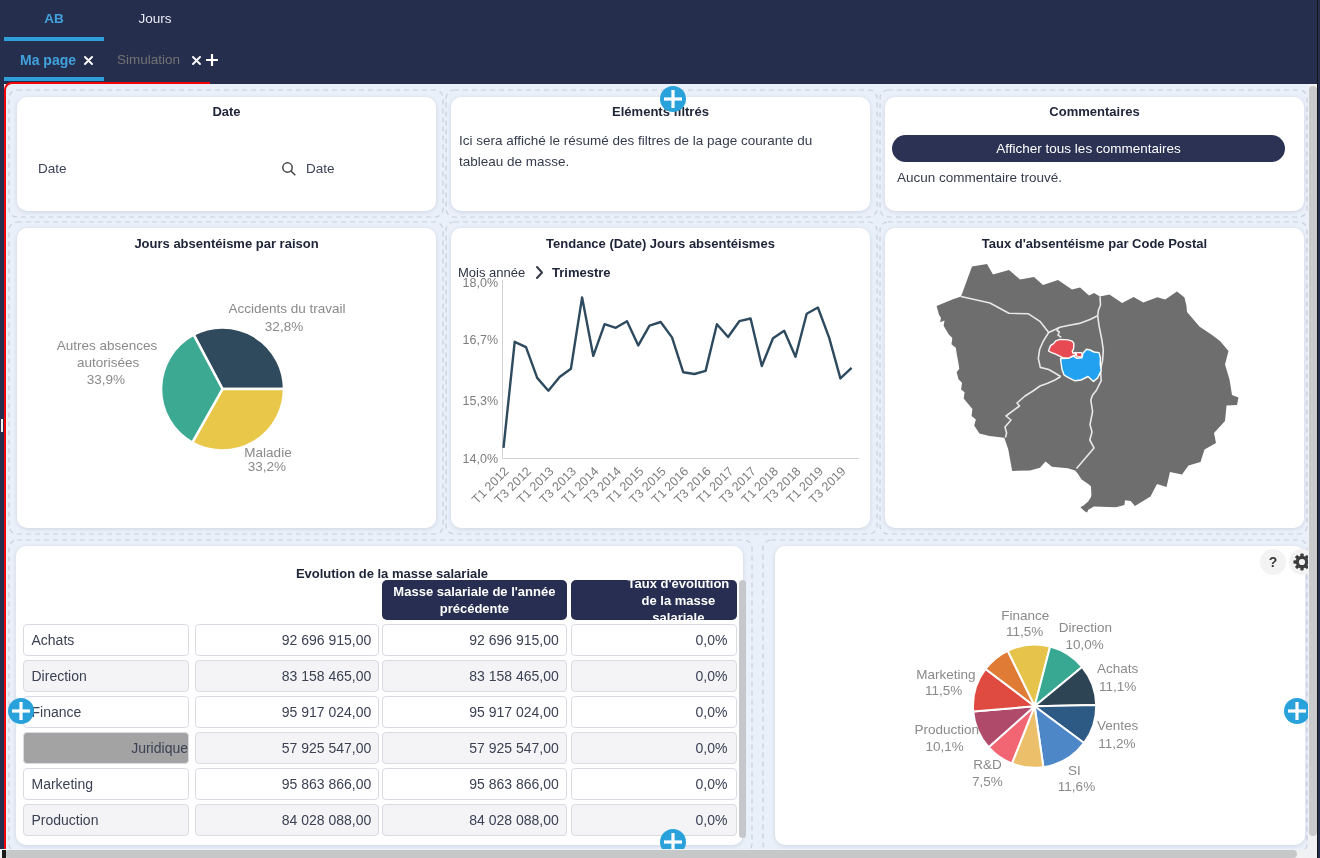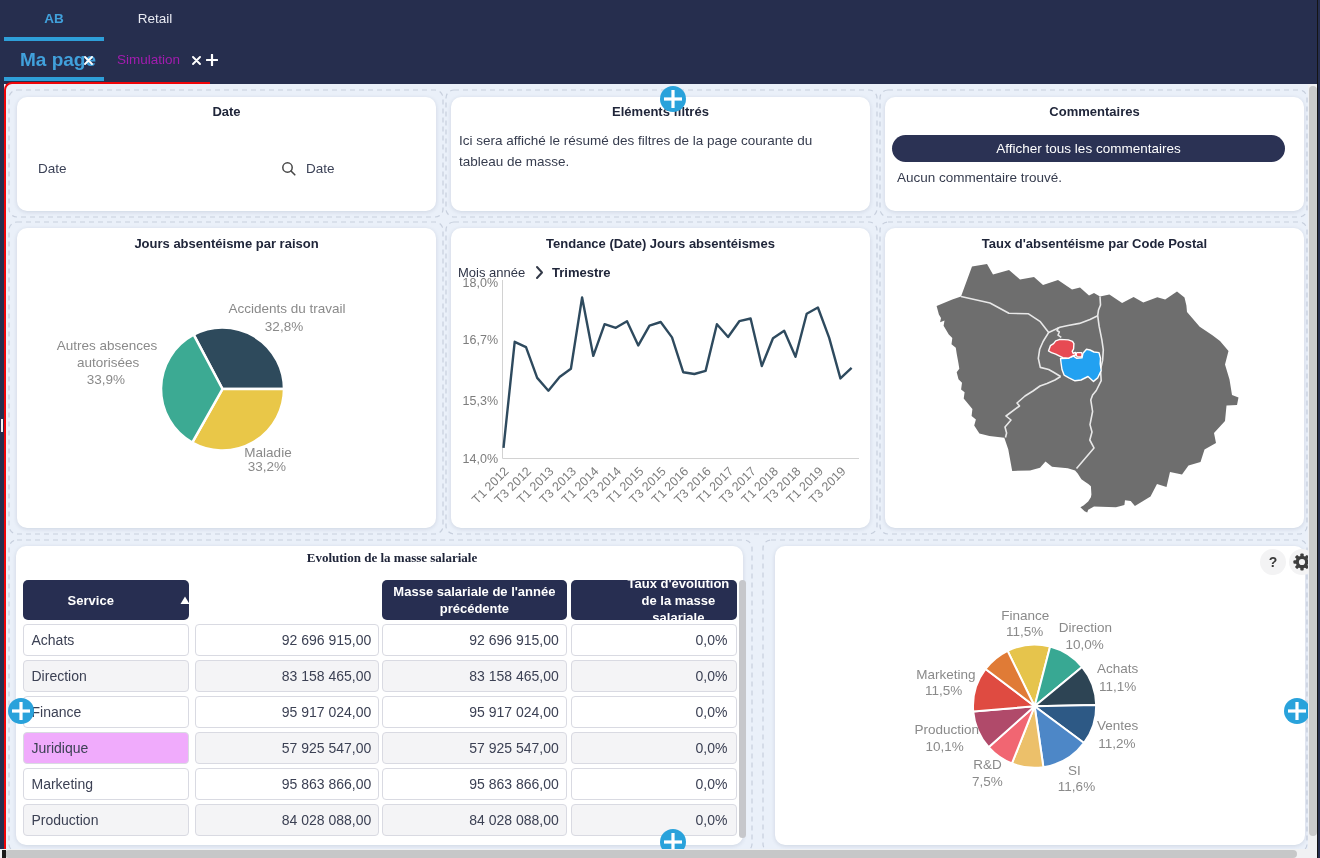--- a/index.html
+++ b/index.html
@@ -12,27 +12,27 @@
 .plus { position:absolute; width:28px; height:28px; }
 .trow { position:absolute; left:0; width:727px; height:32px; }
 .tcell { position:absolute; top:0; height:32px; border:1px solid #d9dae2; border-radius:4px; font-size:14px; color:#3c4154; display:flex; align-items:center; }
 .tcell.num { justify-content:flex-end; }
 .thead { position:absolute; top:34px; height:40px; background:#272e51; border-radius:5px; color:#fff; font-size:13px; font-weight:bold; display:flex; align-items:center; justify-content:center; text-align:center; line-height:17px; }
 </style></head>
 <body>
 <div id="page">
   <div class="abs" id="hdr"></div>
   <div class="abs tab1" style="left:4px; width:100px; color:#41a1dc; font-weight:bold;">AB</div>
-  <div class="abs tab1" style="left:105px; width:100px; color:#e8eaf2;">Retail</div>
+  <div class="abs tab1" style="left:105px; width:100px; color:#e8eaf2;">Jours</div>
   <div class="abs" style="left:4px; top:37px; width:100px; height:3.5px; background:#2e9fd9;"></div>
-  <div class="abs" style="left:20px; top:47px; height:26px; line-height:26px; font-size:19px; font-weight:bold; color:#41a1dc;">Ma page</div>
+  <div class="abs" style="left:20px; top:47px; height:26px; line-height:26px; font-size:14px; font-weight:bold; color:#41a1dc;">Ma page</div>
   <svg class="abs" style="left:84px; top:55.5px;" width="9" height="9" viewBox="0 0 9 9">
       <path d="M1,1 L8,8 M8,1 L1,8" stroke="#fff" stroke-width="1.9" stroke-linecap="round"></path>
     </svg>
-  <div class="abs" style="left:117px; top:47px; height:26px; line-height:26px; font-size:13.5px; color:#a21caf;">Simulation</div>
+  <div class="abs" style="left:117px; top:47px; height:26px; line-height:26px; font-size:13.5px; color:#737373;">Simulation</div>
   <svg class="abs" style="left:191.5px; top:55.5px;" width="9" height="9" viewBox="0 0 9 9">
       <path d="M1,1 L8,8 M8,1 L1,8" stroke="#fff" stroke-width="1.9" stroke-linecap="round"></path>
     </svg>
   <svg class="abs" style="left:206px; top:53.5px;" width="12" height="12" viewBox="0 0 12 12">
       <path d="M6,0.8 L6,11.2 M0.8,6 L11.2,6" stroke="#fff" stroke-width="2.2" stroke-linecap="round"></path>
     </svg>
   <div class="abs" style="left:4px; top:76.5px; width:100px; height:4px; background:#2e9fd9;"></div>
 
   <svg class="abs" style="left:0; top:84px;" width="1320" height="774" viewBox="0 0 1320 774">
     <g fill="none" stroke="#c7cfdd" stroke-width="1.2" stroke-dasharray="5 4">
@@ -120,27 +120,21 @@
       <polyline points="163.7,104.4 158.1,113.5 154.7,121.2 153.3,130.3 155.3,139.4 163.7,141.5 169.0,144.5 175.6,148.5" fill="none" stroke="#e8e8e8" stroke-width="1.6" stroke-linejoin="round"></polyline>
       <polyline points="173.5,99.6 172.0,102.5 174.3,104.0 173.0,107.2 176.3,109.3" fill="none" stroke="#e8e8e8" stroke-width="1.6" stroke-linejoin="round"></polyline>
       <polyline points="175.6,148.5 170.0,152.0 162.0,155.5 155.0,158.0 148.0,163.0 140.0,168.0 132.0,175.0 134.5,178.0 121.0,188.0 126.0,192.0 120.0,199.0 121.6,205.0 120.5,209.5" fill="none" stroke="#e8e8e8" stroke-width="1.6" stroke-linejoin="round"></polyline>
       <polygon points="175.5,130.5 183.0,130.2 188.5,128.2 191.5,130.2 197.0,129.8 198.0,125.2 201.5,121.2 205.0,122.0 209.0,124.0 214.0,124.6 215.5,130.3 215.2,136.0 216.2,142.5 212.7,149.9 208.5,153.4 203.0,148.5 196.0,152.0 190.0,152.8 184.0,149.8 179.1,147.1 177.0,141.5 176.2,136.0" fill="#22a1f1" stroke="#ffffff" stroke-width="1.4" stroke-linejoin="round"></polygon>
       <polygon points="163.5,123.0 165.4,117.7 168.6,115.6 170.7,112.8 174.9,111.4 183.3,111.9 187.5,113.3 188.9,115.6 188.6,120.8 187.2,123.3 188.2,125.4 190.3,124.4 190.8,127.0 188.9,127.5 183.3,130.3 177.7,129.6 170.7,126.1 166.5,124.7" fill="#e74a53" stroke="#ffffff" stroke-width="1.4" stroke-linejoin="round"></polygon>
       <polygon points="191.7,124.7 196.6,124.7 197.0,126.5 196.6,128.9 192.0,128.6 191.2,126.5" fill="#e74a53" stroke="#ffffff" stroke-width="1.2" stroke-linejoin="round"></polygon>
     </svg>
 
   <div class="card" style="left:16px; top:546px; width:727px; height:299px;"></div>
   <div class="abs" style="left:16px; top:546px; width:727px; height:299px;">
-    <div class="abs ctitle" style="left:0; top:4px; width:752px;font-family:Liberation Serif, serif;">Evolution de la masse salariale</div>
-    <div class="thead" style="left:6.5px; width:166.5px;">
-        <span style="margin-right:30px;">Service</span>
-        <svg width="10" height="9" viewBox="0 0 10 9" style="position:absolute; left:157px; top:16px;">
-          <path d="M5,0.5 L9.5,8 L0.5,8 Z" fill="#fff"></path>
-        </svg>
-      </div>
+    <div class="abs ctitle" style="left:0; top:20px; width:752px;">Evolution de la masse salariale</div>
     <div class="thead" style="left:366px; width:184.8px;">Masse salariale de l'année précédente</div>
     <div class="thead" style="left:555.3px; width:166.2px;padding-left:48px;">Taux d'évolution de la masse salariale</div>
     <div class="trow" style="top:78px;">
 <div class="tcell" style="left:6.5px;width:166.5px;background:#ffffff;">
           <span style="margin-left:8px;">Achats</span>
         </div>
 <div class="tcell num" style="left:178.7px;width:184.6px;background:#ffffff;">
           <span style="margin-right:7px;">92 696 915,00</span>
         </div>
 <div class="tcell num" style="left:366px;width:184.8px;background:#ffffff;">
@@ -172,21 +166,21 @@
           <span style="margin-right:7px;">95 917 024,00</span>
         </div>
 <div class="tcell num" style="left:366px;width:184.8px;background:#ffffff;">
           <span style="margin-right:7px;">95 917 024,00</span>
         </div>
 <div class="tcell num" style="left:555.3px;width:166.2px;background:#ffffff;">
           <span style="margin-right:9px;">0,0%</span>
         </div>
 </div>
       <div class="trow" style="top:186px;">
-<div class="tcell" style="left:6.5px;width:166.5px;background:#f0abfc;">
+<div class="tcell" style="left:6.5px;width:166.5px;background:#a3a3a3;justify-content:flex-end;">
           <span style="margin-left:8px;">Juridique</span>
         </div>
 <div class="tcell num" style="left:178.7px;width:184.6px;background:#f4f4f6;">
           <span style="margin-right:7px;">57 925 547,00</span>
         </div>
 <div class="tcell num" style="left:366px;width:184.8px;background:#f4f4f6;">
           <span style="margin-right:7px;">57 925 547,00</span>
         </div>
 <div class="tcell num" style="left:555.3px;width:166.2px;background:#f4f4f6;">
           <span style="margin-right:9px;">0,0%</span>

